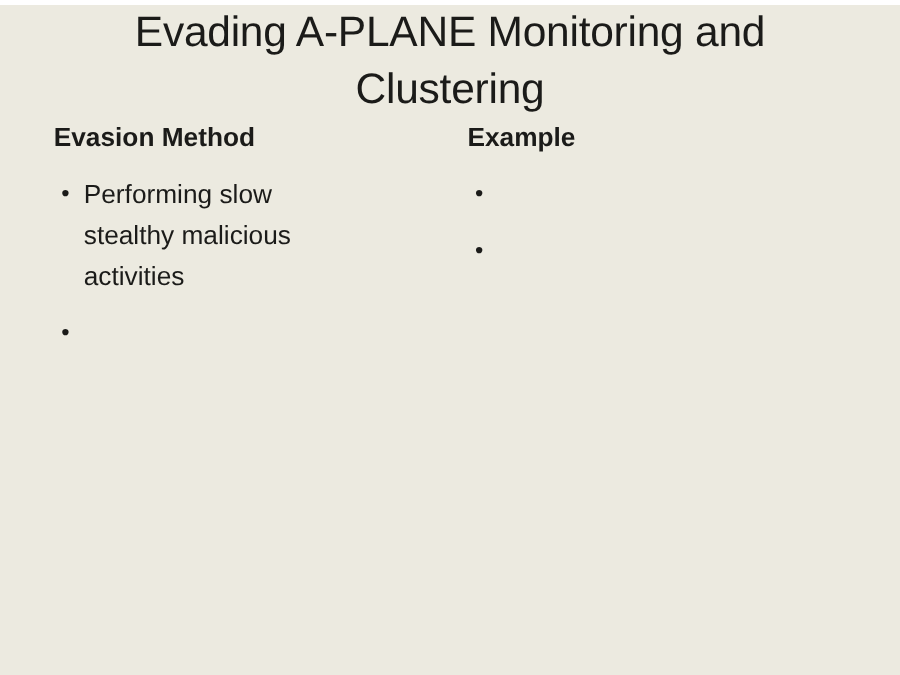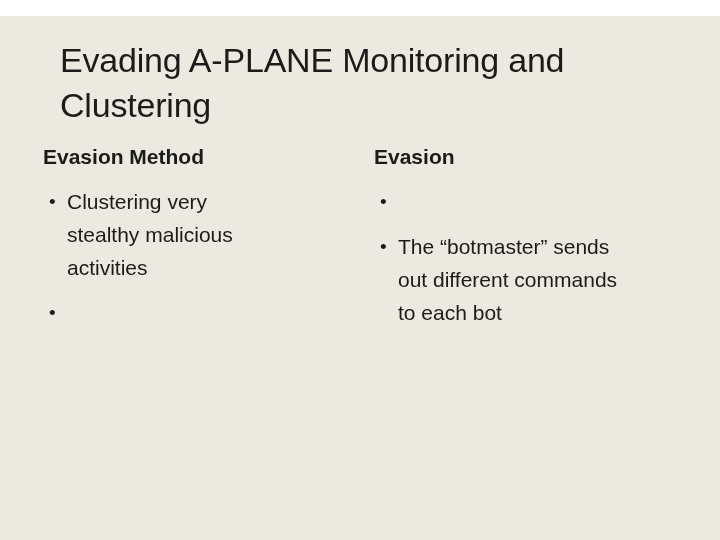--- a/index.html
+++ b/index.html
@@ -15,23 +15,22 @@
     position: relative;
     width: 720px;
     height: 540px;
     box-sizing: border-box;
     background: var(--bg, #ECEAE0);
     color: var(--fg, #1B1B19);
     font-family: "Liberation Sans", sans-serif;
   }
   .slide-title {
     max-width: 600px;
-    margin: 16px auto;
-    padding-top: 22px;
-    text-align: left;
+    margin: 4px auto;
+    text-align: center;
     font-size: 34px;
     line-height: 45px;
     font-weight: 400;
     letter-spacing: -0.2px;
   }
   .columns {
     display: flex;
     padding-left: 43px;
   }
   .col {
@@ -82,37 +81,36 @@
 
   <div class="slide-title">Evading A-PLANE Monitoring and Clustering</div>
 
   <div class="columns">
 
     <div class="col col-0">
       <div class="col-heading">Evasion Method</div>
       <ul class="bullet-list">
         <li class="bullet-item">
           <span class="bullet-dot">•</span>
-          <span class="bullet-text">Clustering very stealthy malicious activities</span>
+          <span class="bullet-text">Performing slow stealthy malicious activities</span>
         </li>
         <li class="bullet-item">
           <span class="bullet-dot">•</span>
         </li>
       </ul>
     </div>
 
     <div class="col col-1">
-      <div class="col-heading">Evasion</div>
+      <div class="col-heading">Example</div>
       <ul class="bullet-list">
         <li class="bullet-item">
           <span class="bullet-dot">•</span>
         </li>
         <li class="bullet-item">
           <span class="bullet-dot">•</span>
-          <span class="bullet-text">The “botmaster” sends out different commands to each bot</span>
         </li>
       </ul>
     </div>
 
   </div>
 
   <div class="bottom-edge"></div>
 </div>
 
 </body></html>

